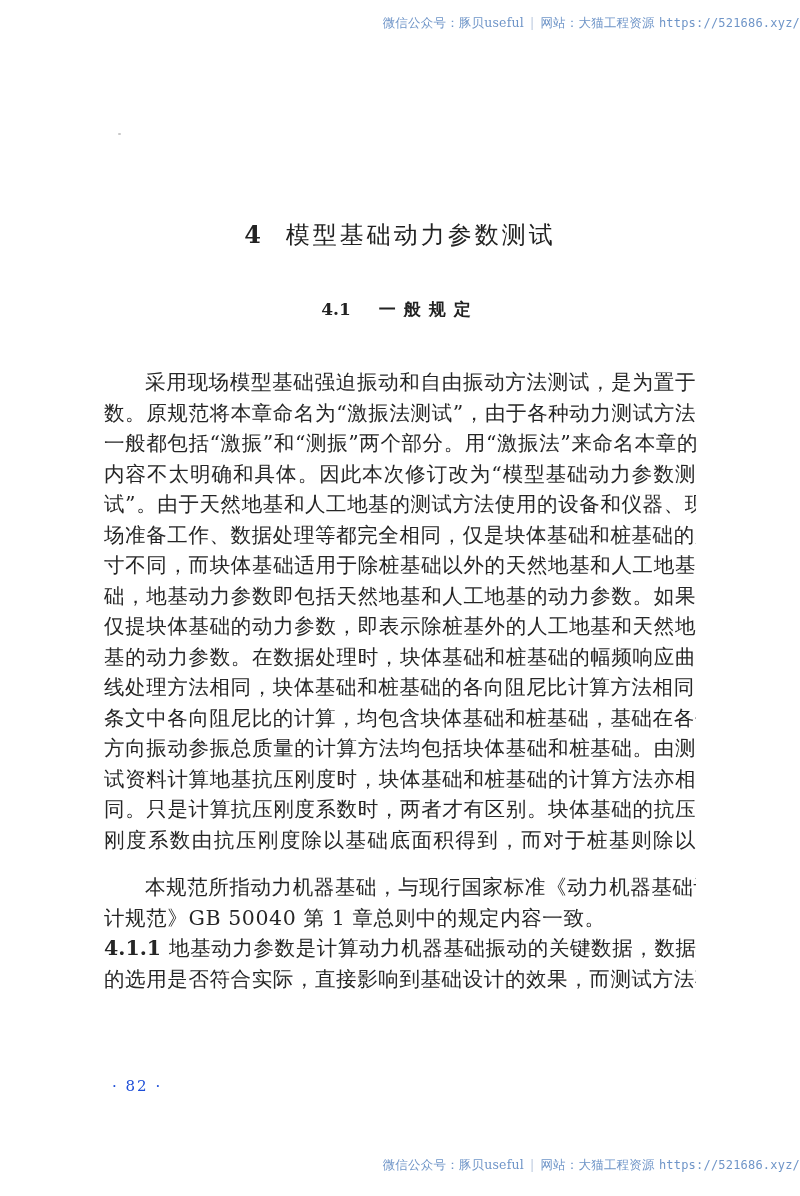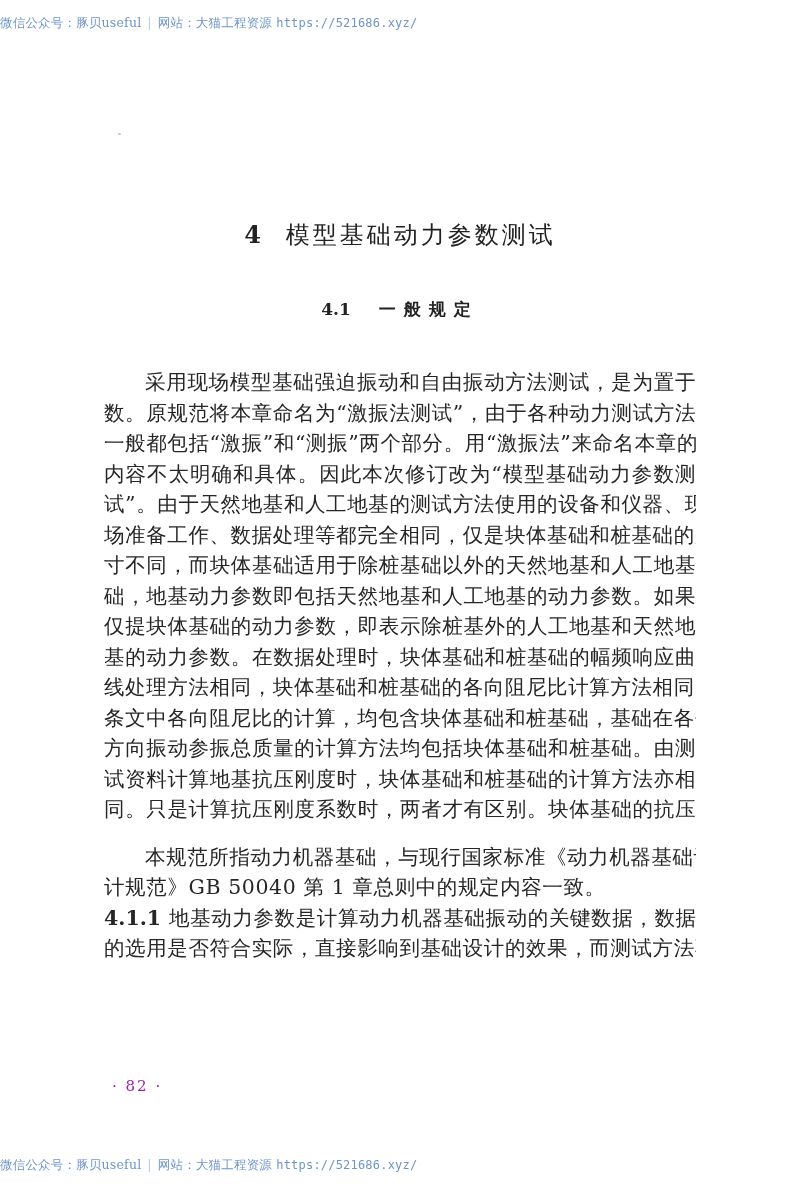--- a/index.html
+++ b/index.html
@@ -12,21 +12,21 @@
       height: 1196px;
       position: relative;
       overflow: hidden;
       font-family: "DejaVu Serif", "Liberation Serif", serif;
       color: #1f1f1f;
     }
     .watermark {
       position: absolute;
       left: 0;
       width: 800px;
-      text-align: left;
+      text-align: right;
       font-size: 12.5px;
       color: #6f95c8;
       font-family: "DejaVu Serif", "Liberation Serif", serif;
       letter-spacing: 0.2px;
       white-space: nowrap;
     }
     .watermark .sep {
       color: #b9c8de;
       margin: 0 6px;
     }
@@ -115,21 +115,21 @@
     .clause-num {
       font-weight: bold;
       margin-right: 8px;
       letter-spacing: 0;
     }
     .page-num {
       position: absolute;
       left: 112px;
       top: 1077px;
       font-size: 15px;
-      color: #a21caf;
+      color: #1d4ed8;
       letter-spacing: 2px;
     }
   </style>
 </head>
 <body>
 
 <div class="watermark wm-top">
   <span>微信公众号：豚贝useful</span><span class="sep">|</span><span>网站：大猫工程资源</span>
   <span class="url">https://521686.xyz/</span>
 </div>
@@ -154,20 +154,21 @@
     <span class="line">场准备工作、数据处理等都完全相同，仅是块体基础和桩基础的尺</span>
     <span class="line">寸不同，而块体基础适用于除桩基础以外的天然地基和人工地基</span>
     <span class="line">础，地基动力参数即包括天然地基和人工地基的动力参数。如果</span>
     <span class="line">仅提块体基础的动力参数，即表示除桩基外的人工地基和天然地</span>
     <span class="line">基的动力参数。在数据处理时，块体基础和桩基础的幅频响应曲</span>
     <span class="line">线处理方法相同，块体基础和桩基础的各向阻尼比计算方法相同。</span>
     <span class="line">条文中各向阻尼比的计算，均包含块体基础和桩基础，基础在各个</span>
     <span class="line">方向振动参振总质量的计算方法均包括块体基础和桩基础。由测</span>
     <span class="line">试资料计算地基抗压刚度时，块体基础和桩基础的计算方法亦相</span>
     <span class="line">同。只是计算抗压刚度系数时，两者才有区别。块体基础的抗压</span>
+    <span class="line">刚度系数由抗压刚度除以基础底面积得到，而对于桩基则除以</span>
   </p>
   <p>
     <span class="line indent">本规范所指动力机器基础，与现行国家标准《动力机器基础设</span>
     <span class="line last">计规范》GB 50040 第 1 章总则中的规定内容一致。</span>
   </p>
   <p>
     <span class="line"><span class="clause-num">4.1.1</span><span>地基动力参数是计算动力机器基础振动的关键数据，数据</span></span>
     <span class="line">的选用是否符合实际，直接影响到基础设计的效果，而测试方法不</span>
   </p>
 </div>

